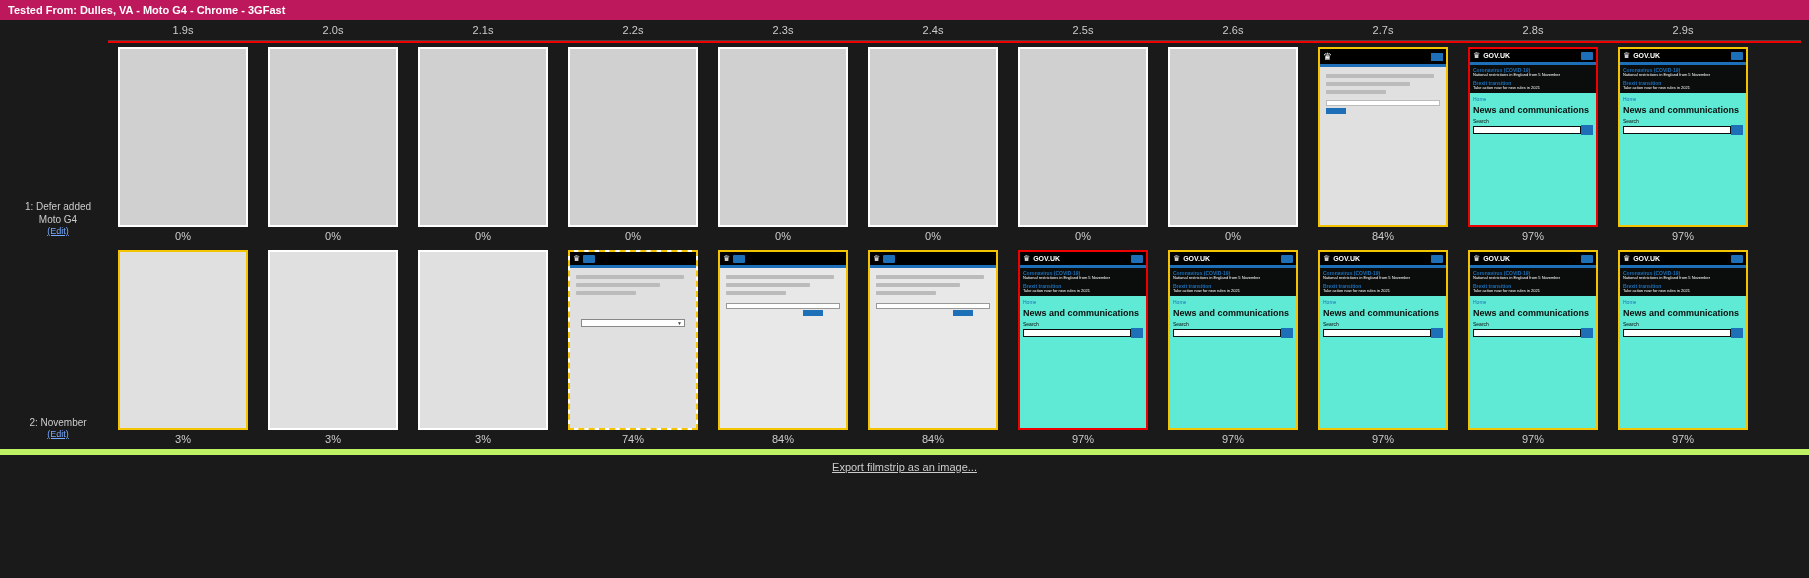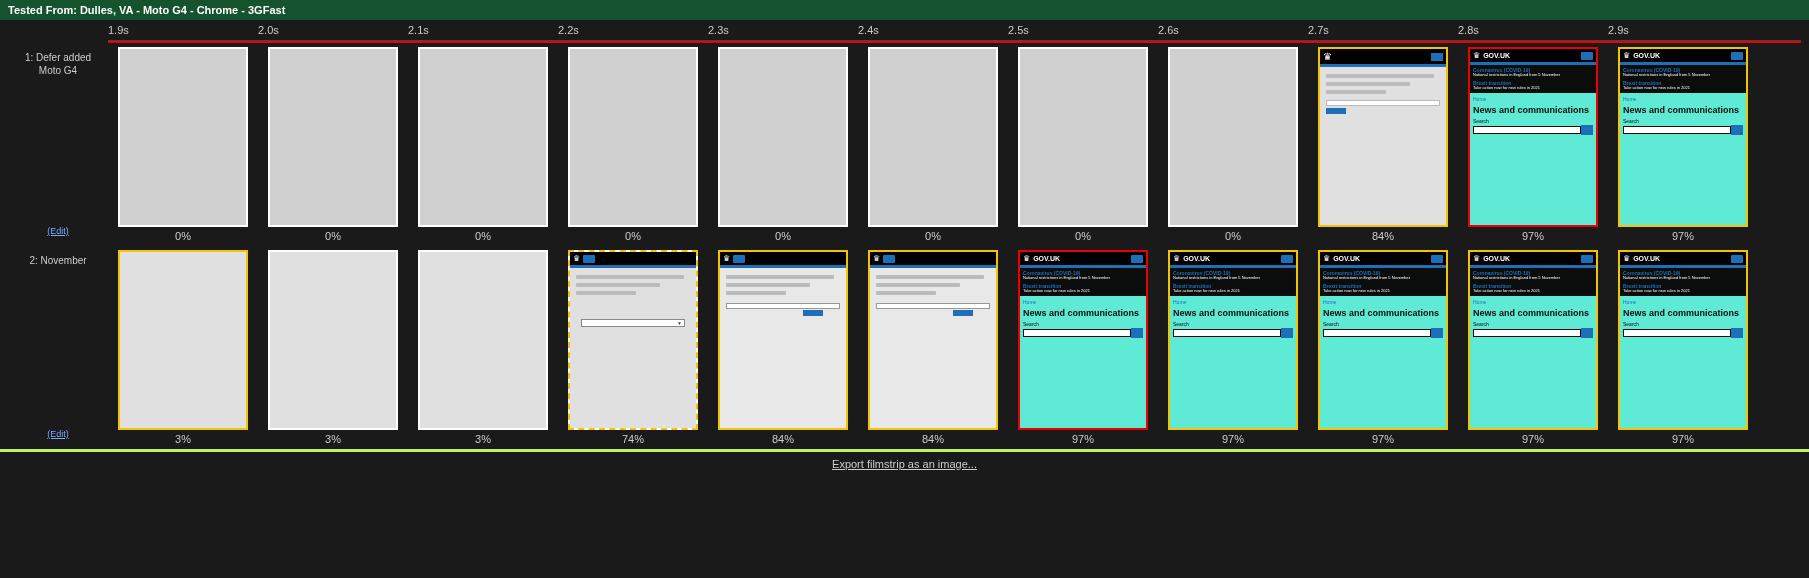--- a/index.html
+++ b/index.html
@@ -9,36 +9,37 @@
       font-family: Arial, sans-serif;
       font-size: 11px;
       width: 1809px;
       min-height: 578px;
       overflow-x: auto;
     }
     .header-bar {
       padding: 4px 8px;
       font-size: 11px;
       color: #ccc;
-      background: #14532d;
+      background: #be185d;
     }
     .header-bar span { font-weight: bold; color: #fff; }
     .timeline-container {
       display: flex;
       flex-direction: column;
       padding: 0 8px;
     }
     
     .time-axis {
       display: flex;
       margin-left: 100px;
       border-bottom: 1px solid #444;
     }
     .time-cell {
       width: 150px;
+      text-align: center;
       padding: 4px 0;
       color: #ccc;
       font-size: 11px;
       flex-shrink: 0;
     }
     
     .rows-area {
       display: flex;
       flex-direction: column;
     }
@@ -50,21 +51,21 @@
     .row-label {
       width: 100px;
       font-size: 10px;
       color: #ccc;
       text-align: center;
       padding: 4px 2px;
       line-height: 1.3;
       display: flex;
       flex-direction: column;
       align-items: center;
-      justify-content: space-between;
+      justify-content: flex-end;
     }
     .row-label .edit-link {
       color: #7af;
       text-decoration: underline;
       cursor: pointer;
       font-size: 9px;
     }
     .frames-area {
       display: flex;
       align-items: flex-start;
@@ -247,21 +248,21 @@
       color: #444;
       margin-left: auto;
     }
     
     .export-bar {
       text-align: center;
       padding: 6px;
       color: #ccc;
       font-size: 11px;
       background: #1a1a1a;
-      border-top: 3px solid #bef264;
+      border-top: 6px solid #bef264;
       cursor: pointer;
       text-decoration: underline;
     }
     .separator-line {
       height: 2px;
       background: #e00;
       margin: 0 0 0 100px;
     }
   </style>
 </head>

